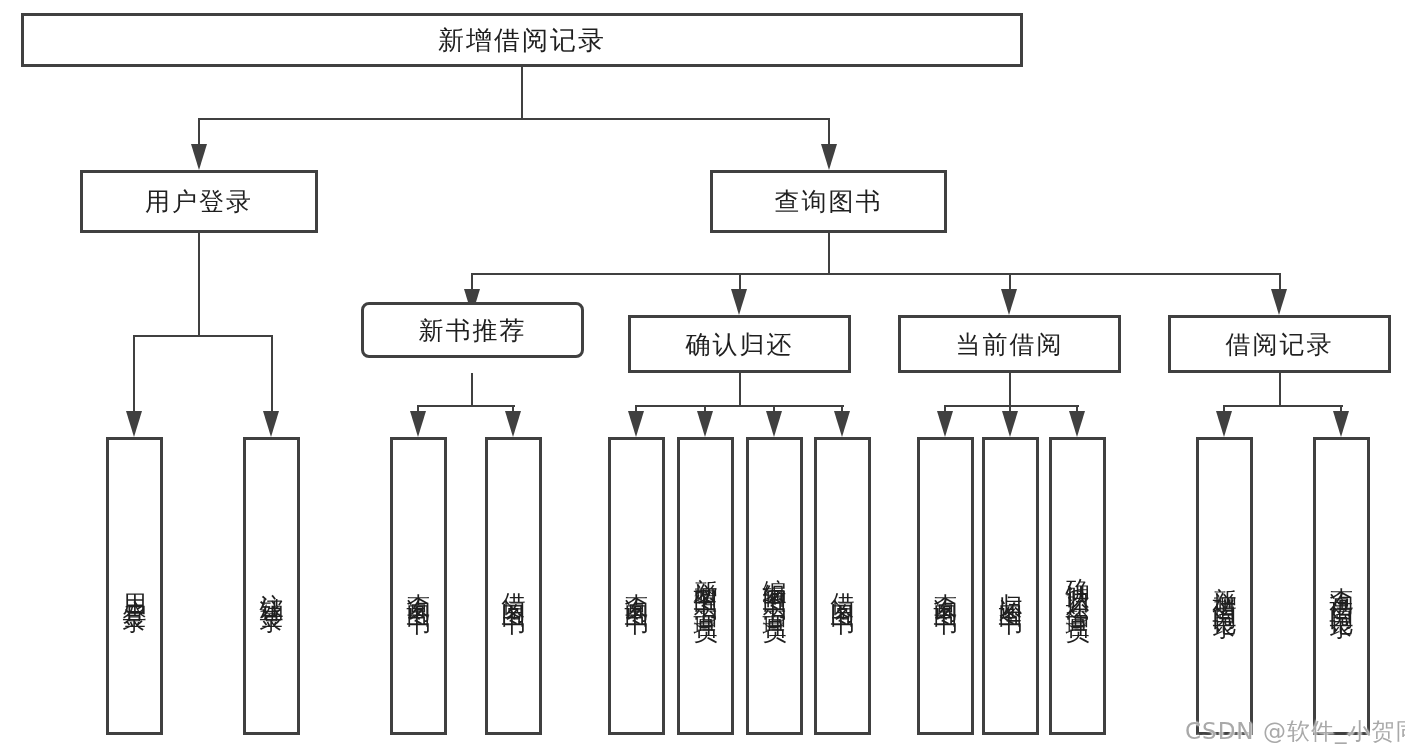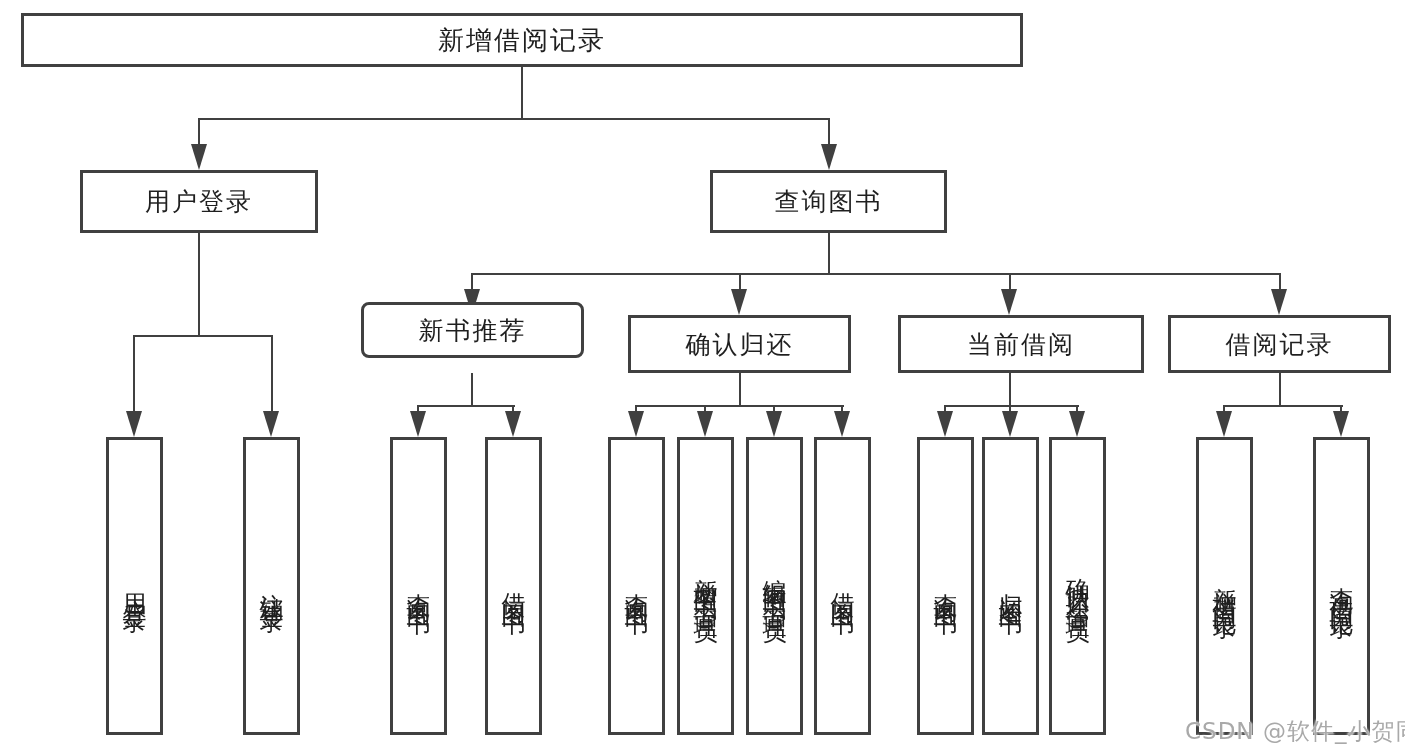--- a/index.html
+++ b/index.html
@@ -101,21 +101,21 @@
   <div class="arrow" style="left:1001px;top:289px;"></div>
   <div class="vline" style="left:1279px;top:273px;height:18px;"></div>
   <div class="arrow" style="left:1271px;top:289px;"></div>
 
   <div class="box lvl" style="left:361px;top:302px;width:223px;height:56px;border-radius:8px;">
     <span>新书推荐</span>
   </div>
   <div class="box lvl" style="left:628px;top:315px;width:223px;height:58px;">
     <span>确认归还</span>
   </div>
-  <div class="box lvl" style="left:898px;top:315px;width:246px;height:58px;">
+  <div class="box lvl" style="left:898px;top:315px;width:223px;height:58px;">
     <span>当前借阅</span>
   </div>
   <div class="box lvl" style="left:1168px;top:315px;width:223px;height:58px;">
     <span>借阅记录</span>
   </div>
 
   <div class="vline" style="left:471px;top:373px;height:32px;"></div>
   <div class="hline" style="left:418px;top:405px;width:97px;"></div>
   <div class="vline" style="left:417px;top:405px;height:7px;"></div>
   <div class="arrow" style="left:410px;top:411px;"></div>

